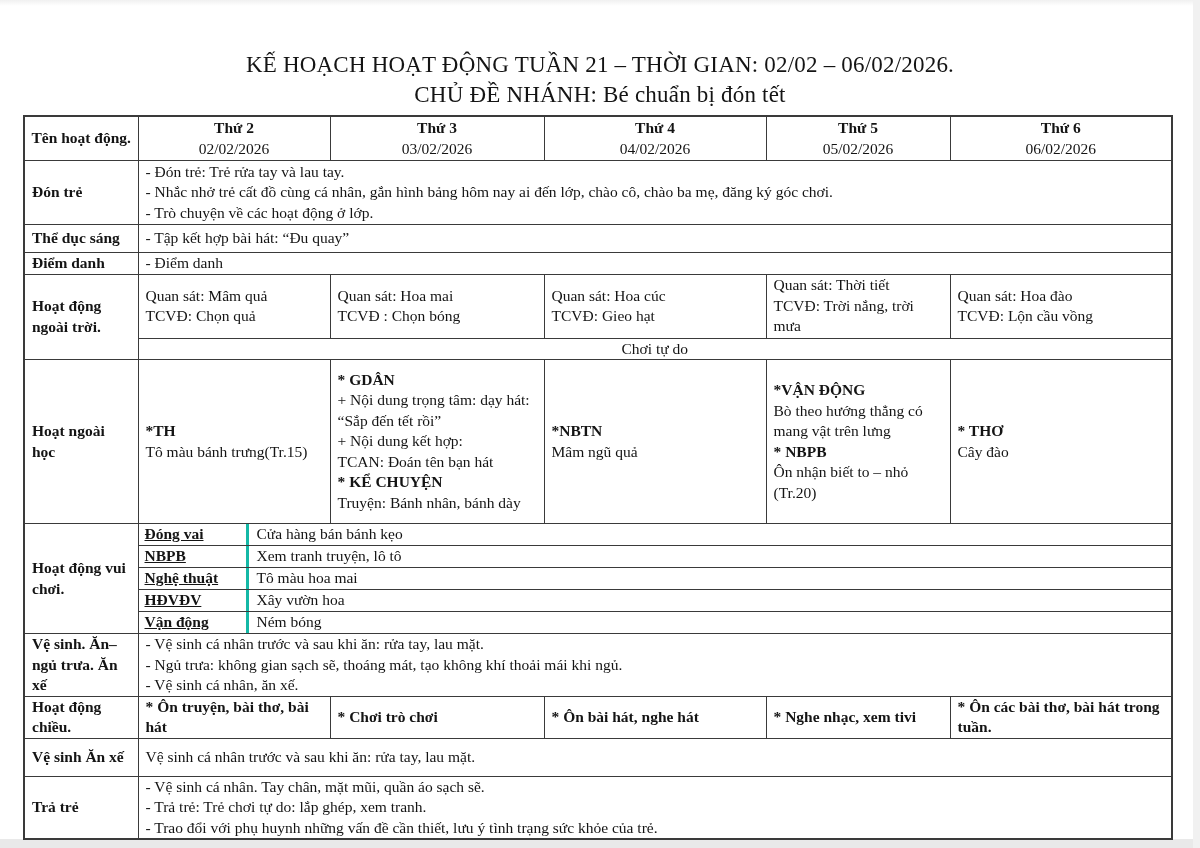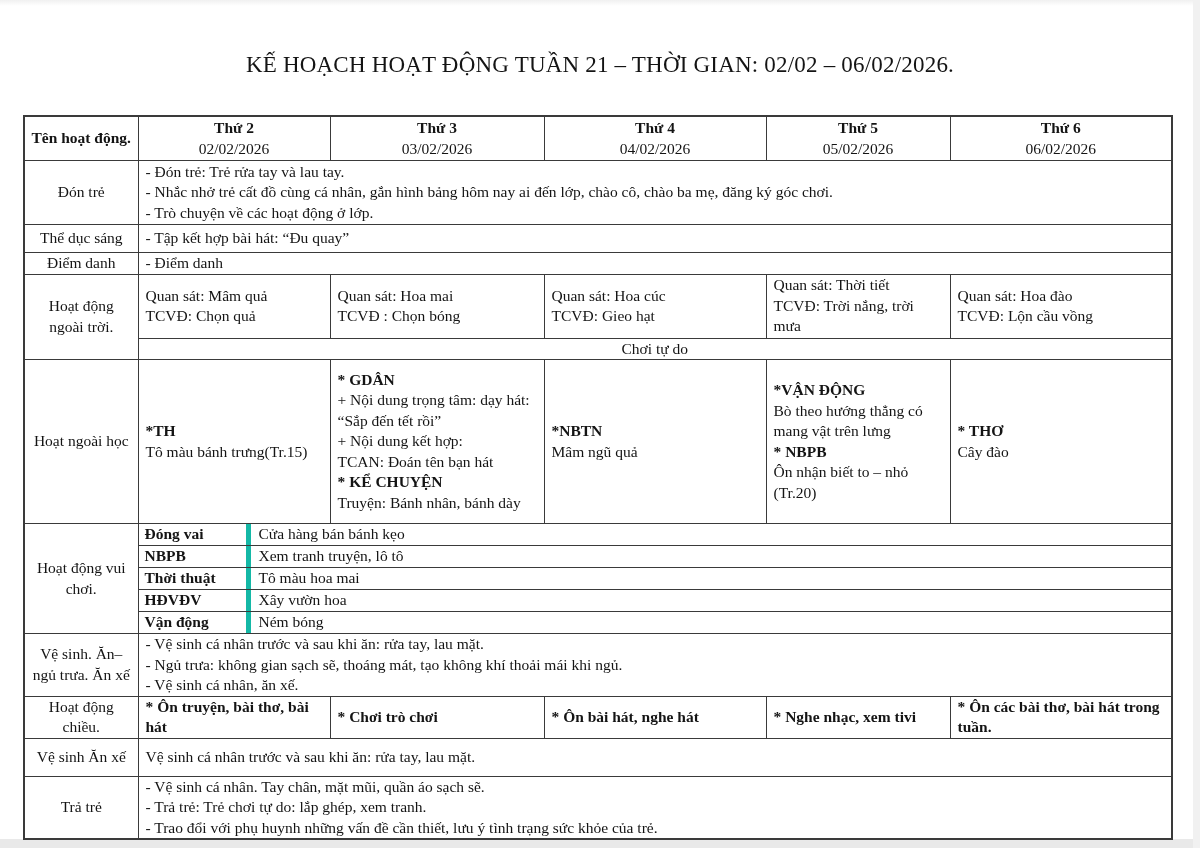--- a/index.html
+++ b/index.html
@@ -48,22 +48,22 @@
     line-height: 20.5px;
     padding: 0 7px;
     vertical-align: middle;
     overflow: hidden;
   }
   .plan th { font-weight: normal; text-align: center; padding: 1px 2px; }
   .plan th .day  { font-weight: bold; }
   .plan th .date { font-weight: normal; }
 
   .rowlabel {
-    font-weight: normal;
-    text-align: center;
+    font-weight: bold;
+    text-align: left;
     padding: 1px 3px;
     line-height: 19.5px;
   }
   .top   { vertical-align: top; }
   .b     { font-weight: bold; }
   .center{ text-align: center; }
 
   
   .r-header  { height: 42px; }
   .r-dontre  { height: 64px; }
@@ -77,42 +77,44 @@
   .r-chieu   { height: 41px; }
   .r-vsax    { height: 38px; }
   .r-tratre  { height: 62px; }
 
   
   td.splitcell { padding: 0; }
   .split { display: flex; align-items: stretch; height: 100%; }
   .split .type {
     width: 95px;
     flex: 0 0 95px;
-    border-right: 5px solid #14b8a6;
+    border-right: 3px solid #14b8a6;
     font-weight: bold;
     padding: 0 6px;
     display: flex;
     align-items: center;
+    text-decoration: underline;
   }
   .split .content {
     flex: 1;
     padding: 0 8px;
     display: flex;
     align-items: center;
   }
 </style>
 </head>
 <body>
 
 <div class="edge edge-top"></div>
 <div class="edge edge-bottom"></div>
 <div class="edge edge-right"></div>
 
 <header class="titles">
   <div>KẾ HOẠCH HOẠT ĐỘNG TUẦN 21 – THỜI GIAN: 02/02 – 06/02/2026.</div>
+  <div>CHỦ ĐỀ NHÁNH: Bé chuẩn bị đón tết</div>
 </header>
 
 <table class="plan">
   <colgroup>
     <col style="width:114px">
       <col style="width:192px">
       <col style="width:214px">
     <col style="width:222px">
       <col style="width:184px">
       <col style="width:222px">
@@ -234,21 +236,21 @@
     <td colspan="5" class="splitcell">
       <div class="split">
         <div class="type">NBPB</div>
         <div class="content">Xem tranh truyện, lô tô</div>
       </div>
     </td>
   </tr>
   <tr class="r-vc">
     <td colspan="5" class="splitcell">
       <div class="split">
-        <div class="type">Thời thuật</div>
+        <div class="type">Nghệ thuật</div>
         <div class="content">Tô màu hoa mai</div>
       </div>
     </td>
   </tr>
   <tr class="r-vc">
     <td colspan="5" class="splitcell">
       <div class="split">
         <div class="type">HĐVĐV</div>
         <div class="content">Xây vườn hoa</div>
       </div>

